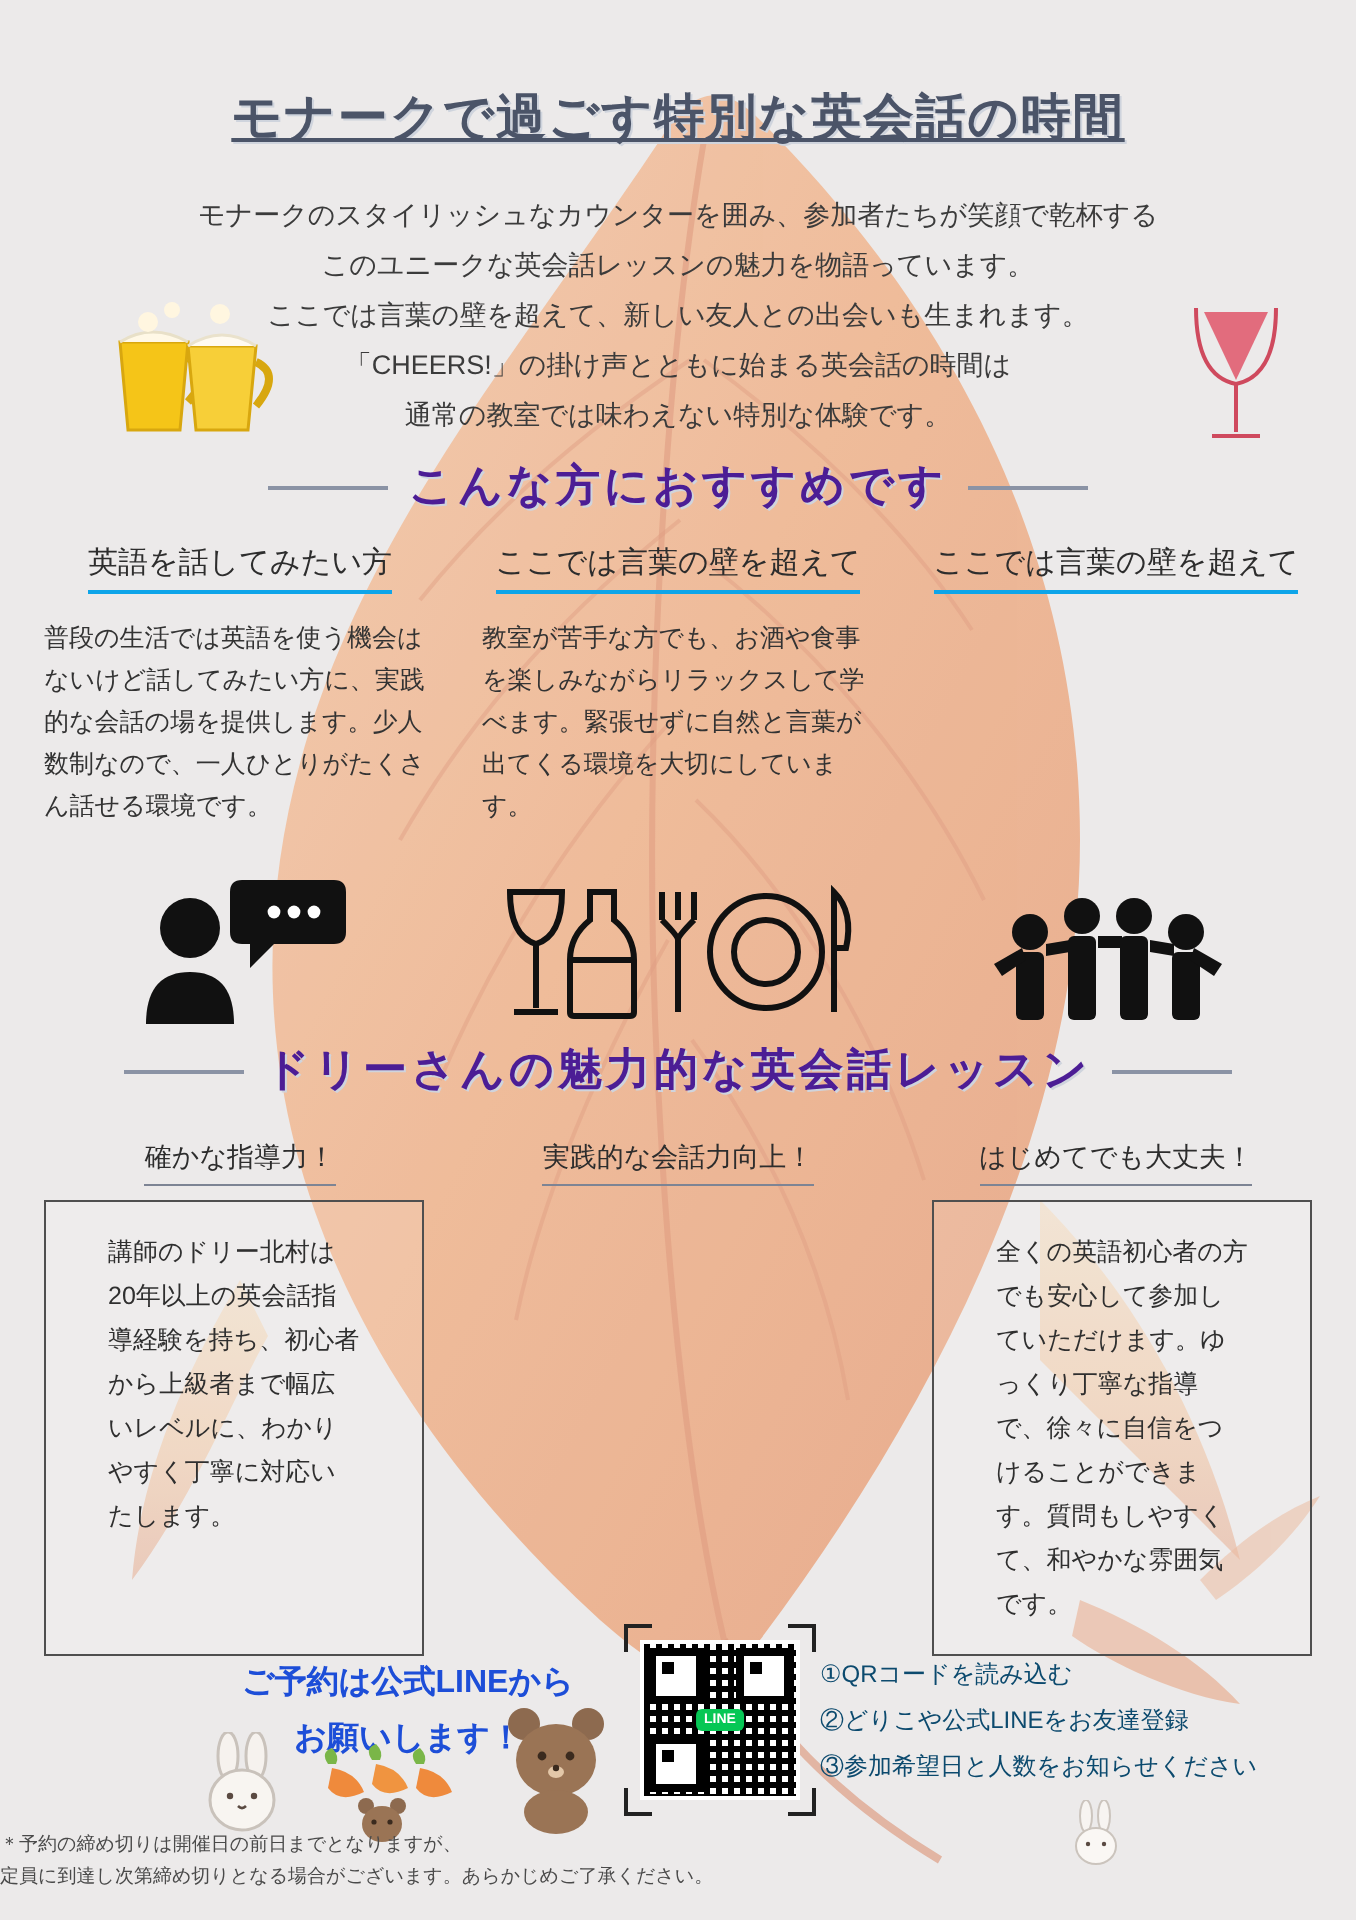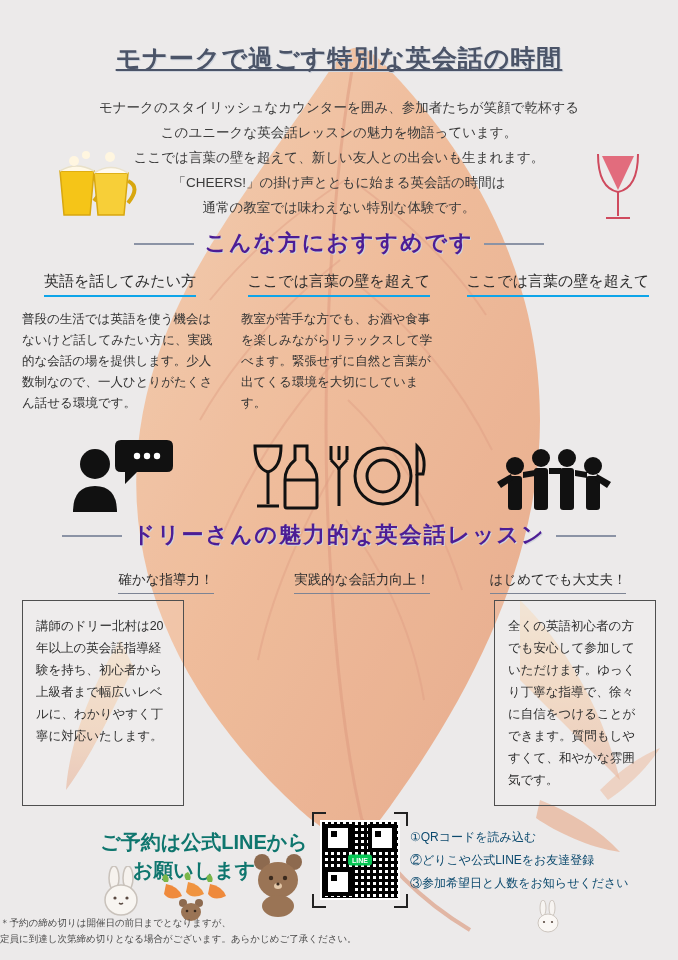--- a/index.html
+++ b/index.html
@@ -129,21 +129,21 @@
     height: 86px;
   }
 
   
   .card-heads {
     position: absolute;
     top: 570px;
     left: 22px;
     width: 634px;
     display: flex;
-    justify-content: flex-end;
+    justify-content: space-between;
   }
   .card-head-cell {
     width: 196px;
     text-align: center;
   }
   .card-head {
     font-size: 13.5px;
     color: #2d2d2d;
     padding-bottom: 4px;
     border-bottom: 1px solid #7d8494;
@@ -153,24 +153,24 @@
 
   .cards {
     position: absolute;
     top: 600px;
     left: 22px;
     width: 634px;
     display: flex;
     justify-content: space-between;
   }
   .card {
-    width: 162px;
+    width: 190px;
     min-height: 168px;
     border: 1px solid #4f4f4f;
-    padding: 14px 13px;
+    padding: 14px 31px;
     font-size: 12.5px;
     line-height: 22px;
     color: #2f2f2f;
     background: rgba(255,255,255,0.12);
     box-sizing: border-box;
   }
 
   
   .booking {
     position: absolute;
@@ -178,23 +178,23 @@
     left: 0;
     width: 678px;
     height: 100px;
   }
   .booking-text {
     position: absolute;
     left: 96px;
     top: 8px;
     width: 216px;
     text-align: center;
-    font-size: 20px;
+    font-size: 16px;
     font-weight: bold;
-    color: #0f766e;
+    color: #1d4ed8;
     line-height: 28px;
   }
   .qr {
     position: absolute;
     left: 320px;
     top: 0px;
     width: 76px;
     height: 76px;
     background: #fff;
     padding: 2px;

